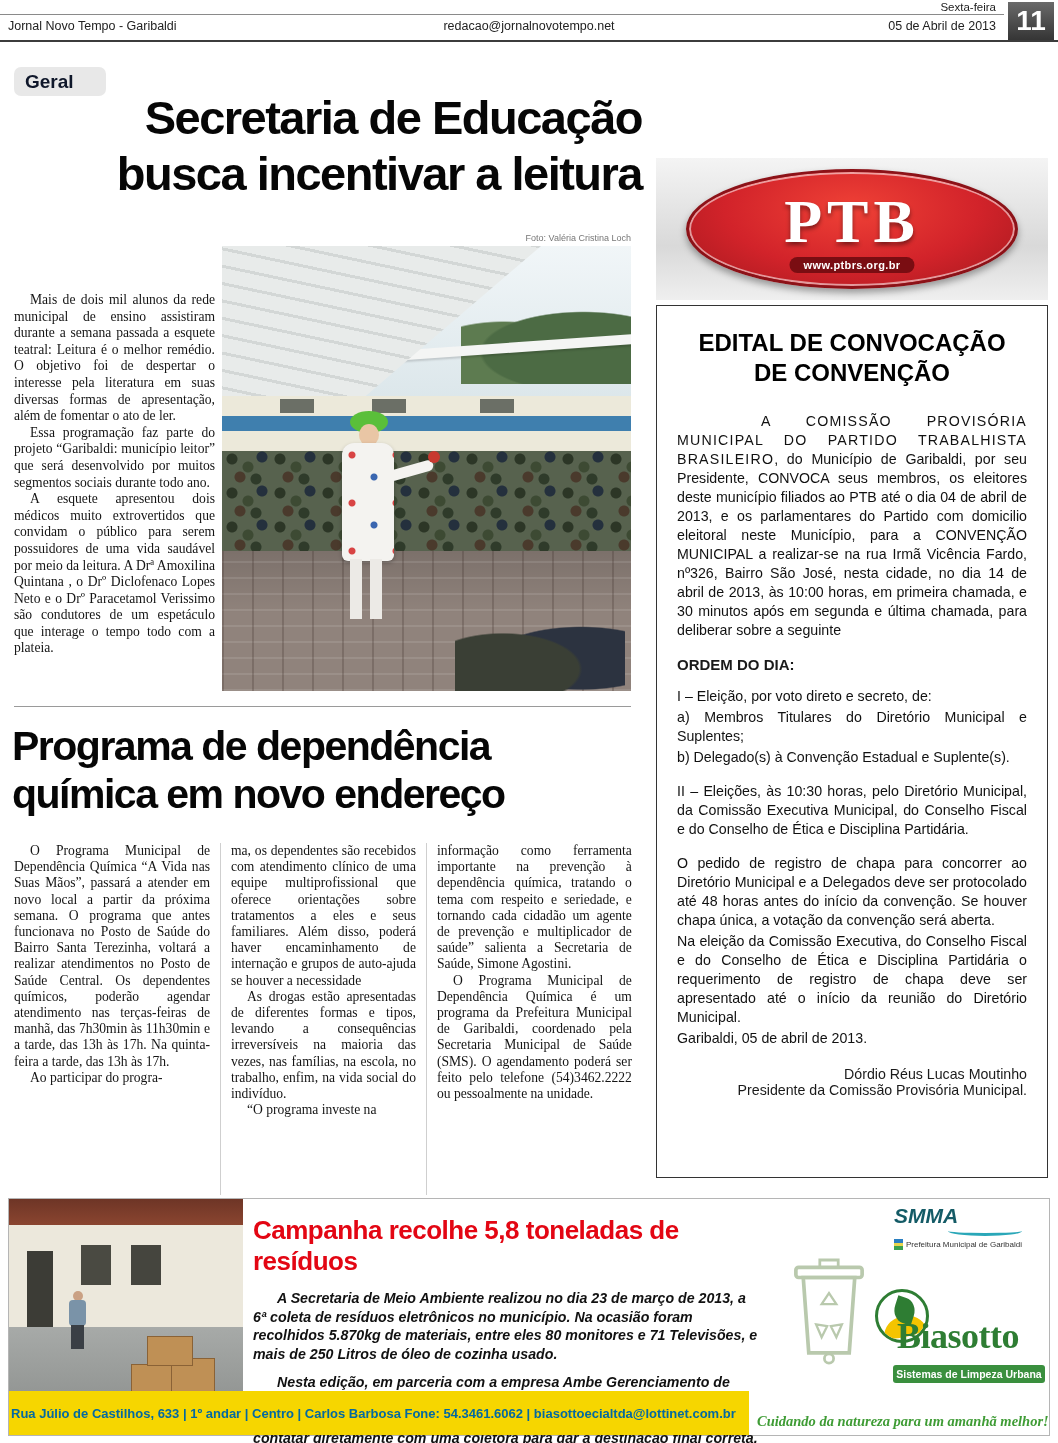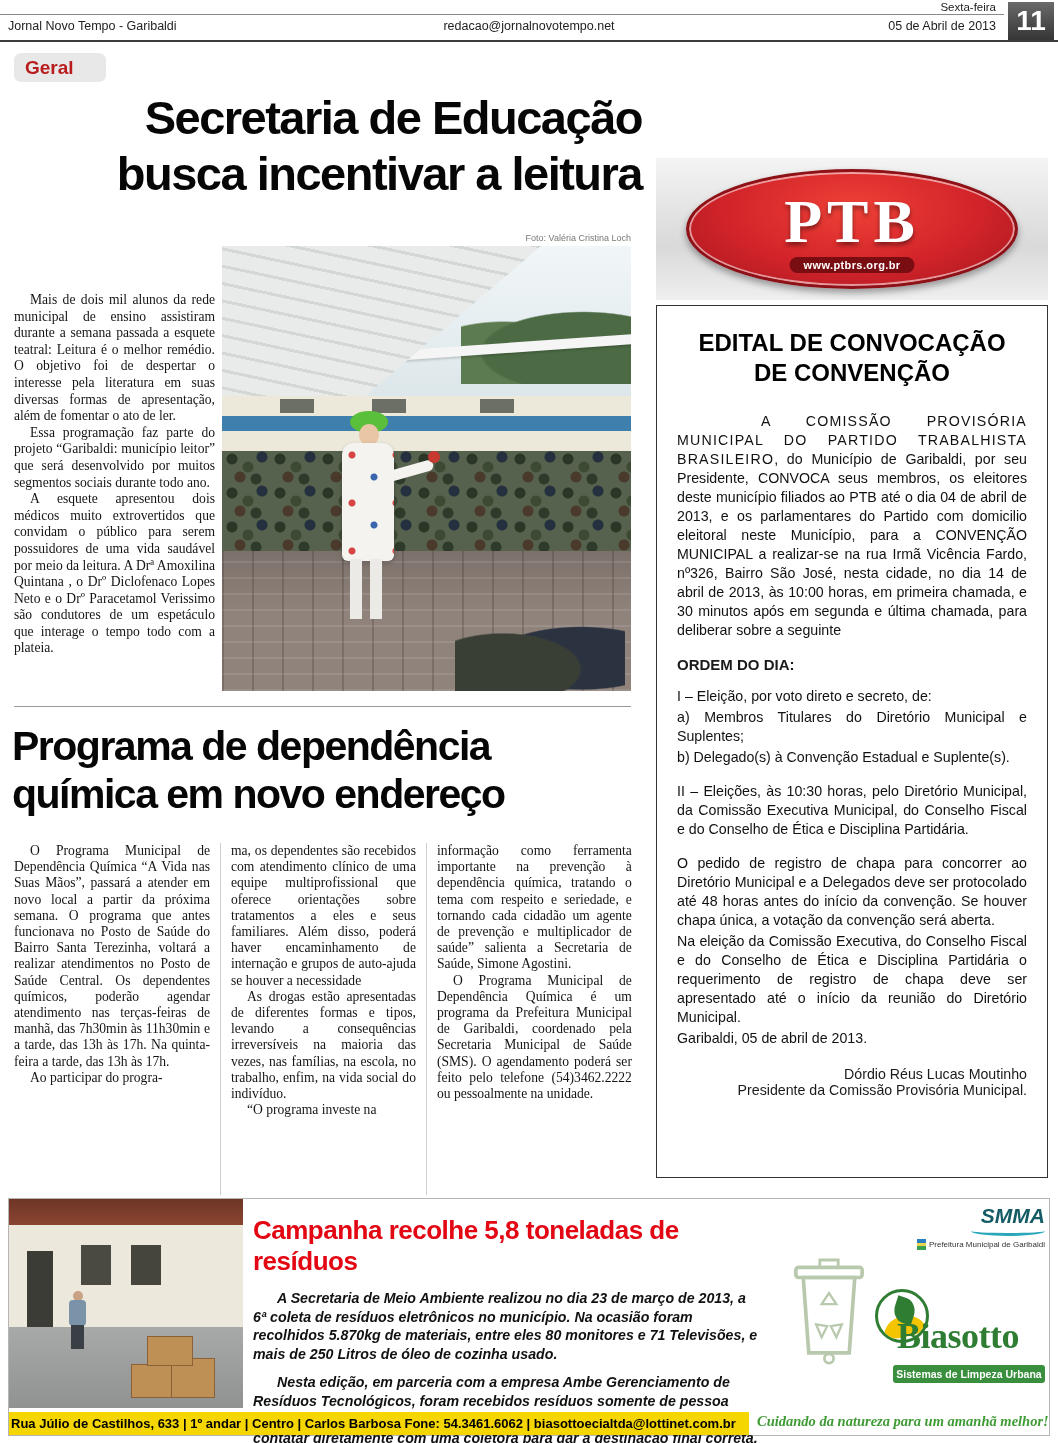--- a/index.html
+++ b/index.html
@@ -11,21 +11,21 @@
   .masthead { position:absolute; top:0; left:0; width:1058px; height:42px; }
   .mast-weekday { position:absolute; top:1px; right:62px; font-size:11.5px; color:#222;text-align:center; }
   .mast-rule-top { position:absolute; top:14px; left:0; right:54px; height:1px; background:#8a8a8a; }
   .mast-name { position:absolute; top:19px; left:8px; font-size:12.5px; color:#222; }
   .mast-email { position:absolute; top:19px; left:50%; transform:translateX(-50%); font-size:12.5px; color:#222; }
   .mast-date { position:absolute; top:19px; right:62px; font-size:12.5px; color:#222; }
   .mast-rule-bottom { position:absolute; bottom:0; left:0; right:0; height:2px; background:#3c3c3c; }
   .page-number { position:absolute; top:2px; right:4px; width:46px; height:38px; background:linear-gradient(180deg,#6a6a6a,#353535); color:#fff; font-size:28px; font-weight:bold; display:flex; align-items:center; justify-content:center; }
 
   
-  .section-tab { position:absolute; top:53px; left:14px; width:92px; height:29px; background:#e8e8e8; border-radius:7px; color:#b91c1c; font-weight:bold; font-size:19px; display:flex; align-items:center; padding-left:11px; }
+  .section-tab { position:absolute; top:67px; left:14px; width:92px; height:29px; background:#e8e8e8; border-radius:7px; color:#0f172a; font-weight:bold; font-size:19px; display:flex; align-items:center; padding-left:11px; }
 
   
   .headline-1 { position:absolute; top:90px; left:12px; width:630px; font-size:47px; line-height:1.2; font-weight:700; letter-spacing:-1.5px; color:#060606;text-align:right; }
   .photo-credit { position:absolute; top:233px; left:222px; width:409px; text-align:right; font-size:9px; color:#777; }
   .article1-body { position:absolute; top:248px; left:14px; width:201px; height:444px; font-family:"Liberation Serif", serif; font-size:13.6px; line-height:16.6px; text-align:justify; overflow:hidden; color:#141414;margin-top:44px; }
   .article1-body p { text-indent:16px; }
 
   
   .photo { position:absolute; left:222px; top:246px; width:409px; height:445px; overflow:hidden; background:#d9e2e5; }
   .ph-sky { position:absolute; top:0; left:0; right:0; height:160px; background:linear-gradient(180deg,#f1f6f8,#dbe6ea); }
@@ -115,33 +115,33 @@
   .bx { position:absolute; background:#bf9055; border:1px solid #8a6236; }
   .bx.b1 { left:0; bottom:0; width:44px; height:34px; }
   .bx.b2 { left:40px; bottom:0; width:44px; height:40px; }
   .bx.b3 { left:16px; bottom:32px; width:46px; height:30px; }
 
   .ad-main { position:absolute; left:244px; top:8px; width:506px; }
   .ad-title { color:#e30613; font-size:26px; font-weight:bold; letter-spacing:-.5px; margin:8px 0 12px; }
   .ad-main p { font-size:14.2px; font-weight:bold; font-style:italic; line-height:18.6px; margin-bottom:10px; color:#111; text-indent:24px; }
 
   .ad-logos { position:absolute; right:4px; top:4px; width:300px; height:205px; }
-  .smma { position:absolute; top:2px; right:0; text-align:right; }
+  .smma { position:absolute; top:2px; right:23px; text-align:left; }
   .smma-name { font-size:21px; font-weight:bold; font-style:italic; color:#145b66; line-height:1; }
   .smma-swoosh { width:74px; height:10px; border-bottom:3px solid #2aa7b8; border-radius:50%; margin-left:auto; }
   .prefeitura { display:flex; justify-content:flex-end; align-items:center; gap:3px; margin-top:3px; font-size:8px; color:#333; }
   .crest-icon { width:9px; height:11px; background:linear-gradient(180deg,#2a7fc1 33%,#e8d44d 33% 66%,#3aa14e 66%); }
   .bin-wrap { position:absolute; left:38px; top:44px; }
   .biasotto-icon { position:absolute; left:130px; top:86px; width:54px; height:54px; border-radius:50%; border:3px solid #2e7d33; background:#fff; overflow:hidden; }
   .bi-yellow { position:absolute; left:5px; top:24px; width:42px; height:21px; background:#f4c400; border-radius:50% 50% 50% 50% / 80% 80% 20% 20%; transform:rotate(-12deg); }
   .bi-leaf { position:absolute; left:16px; top:6px; width:21px; height:25px; background:#2e7d33; border-radius:0 60% 0 60%; transform:rotate(18deg); }
   .biasotto-name { position:absolute; left:152px; top:112px; font-family:"Liberation Serif", serif; font-size:36px; font-weight:bold; color:#2e7d33; letter-spacing:-.5px; }
   .biasotto-sub { position:absolute; left:148px; top:162px; width:152px; height:18px; background:#3a8f3e; border-radius:3px; color:#fff; font-size:10.5px; font-weight:bold; display:flex; align-items:center; justify-content:center; white-space:nowrap; }
 
-  .ad-bar-yellow { position:absolute; left:0; bottom:0; width:740px; height:23px; background:#f6d600; display:flex; align-items:center; padding-left:2px; font-size:13px; font-weight:bold; color:#000000; white-space:nowrap; overflow:hidden; }
+  .ad-bar-yellow { position:absolute; left:0; bottom:0; width:740px; height:44px; background:#f6d600; display:flex; align-items:center; padding-left:2px; font-size:13px; font-weight:bold; color:#0369a1; white-space:nowrap; overflow:hidden; }
   .ad-slogan { position:absolute; left:748px; bottom:5px; width:290px; font-family:"Liberation Serif", serif; font-style:italic; font-weight:bold; font-size:14.5px; color:#3f9c35; white-space:nowrap; }
 </style>
 </head>
 <body>
 
 <div class="page">
 
   <header class="masthead">
     <div class="mast-weekday">Sexta-feira</div>
     <div class="mast-rule-top"></div>

